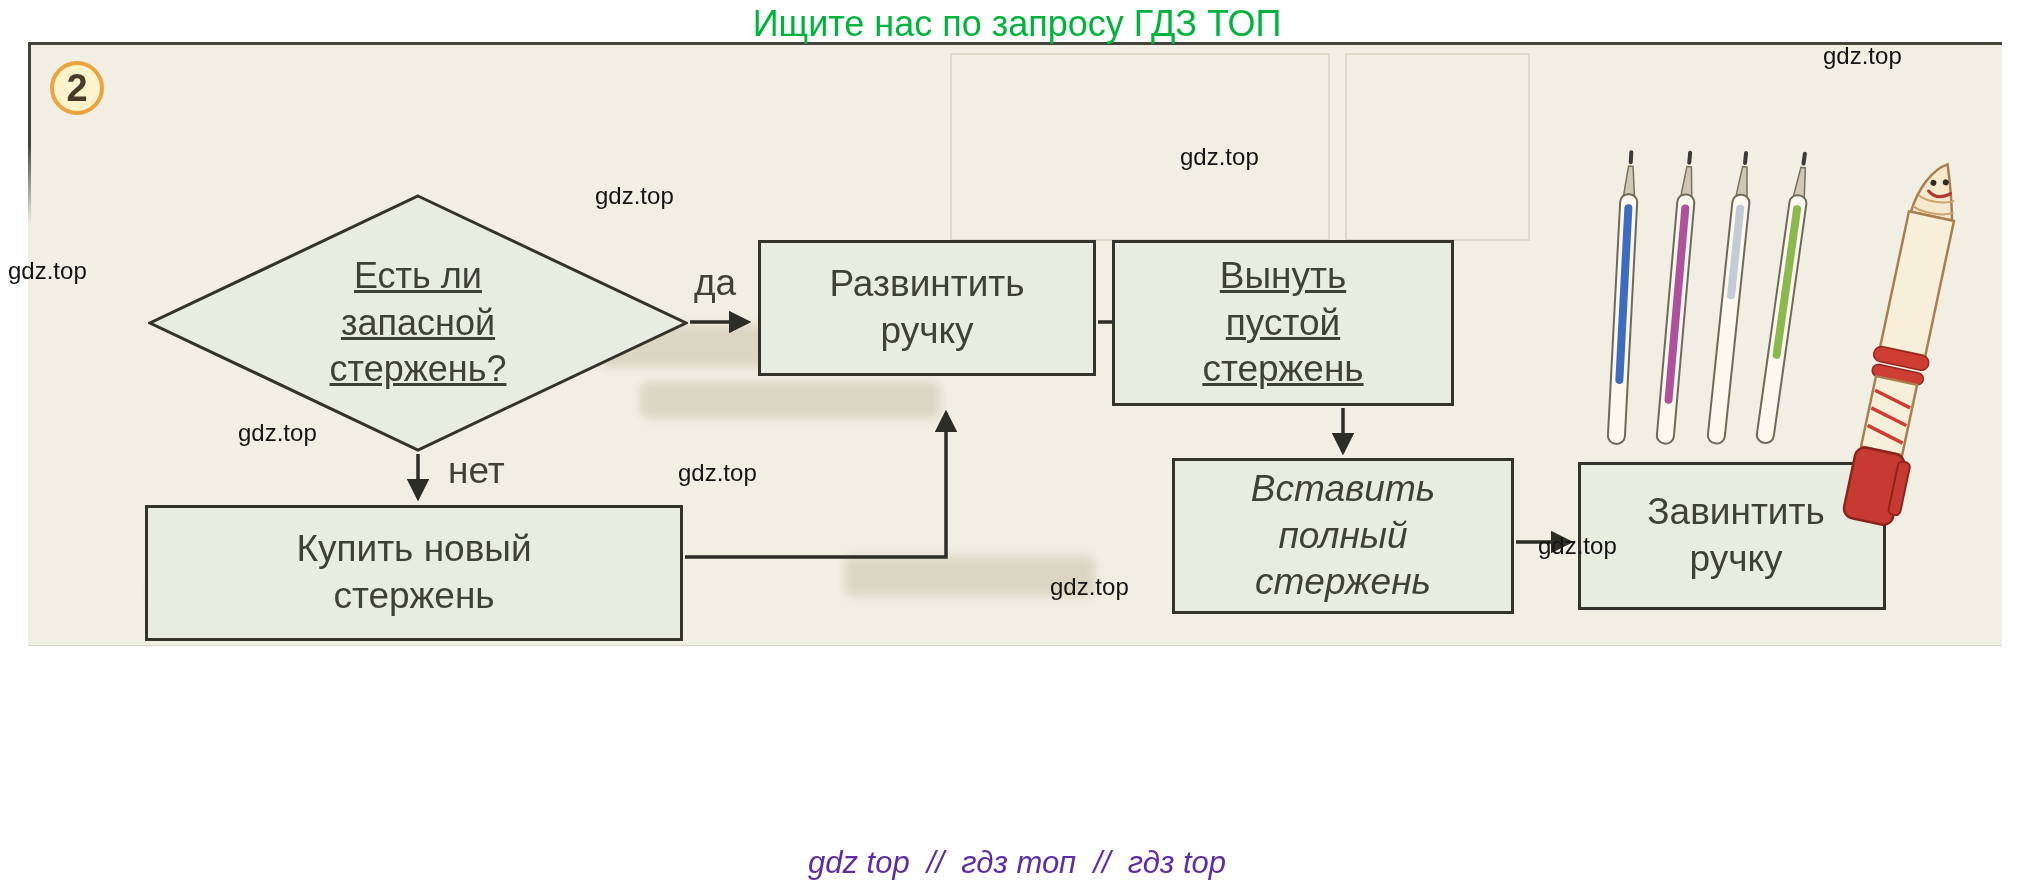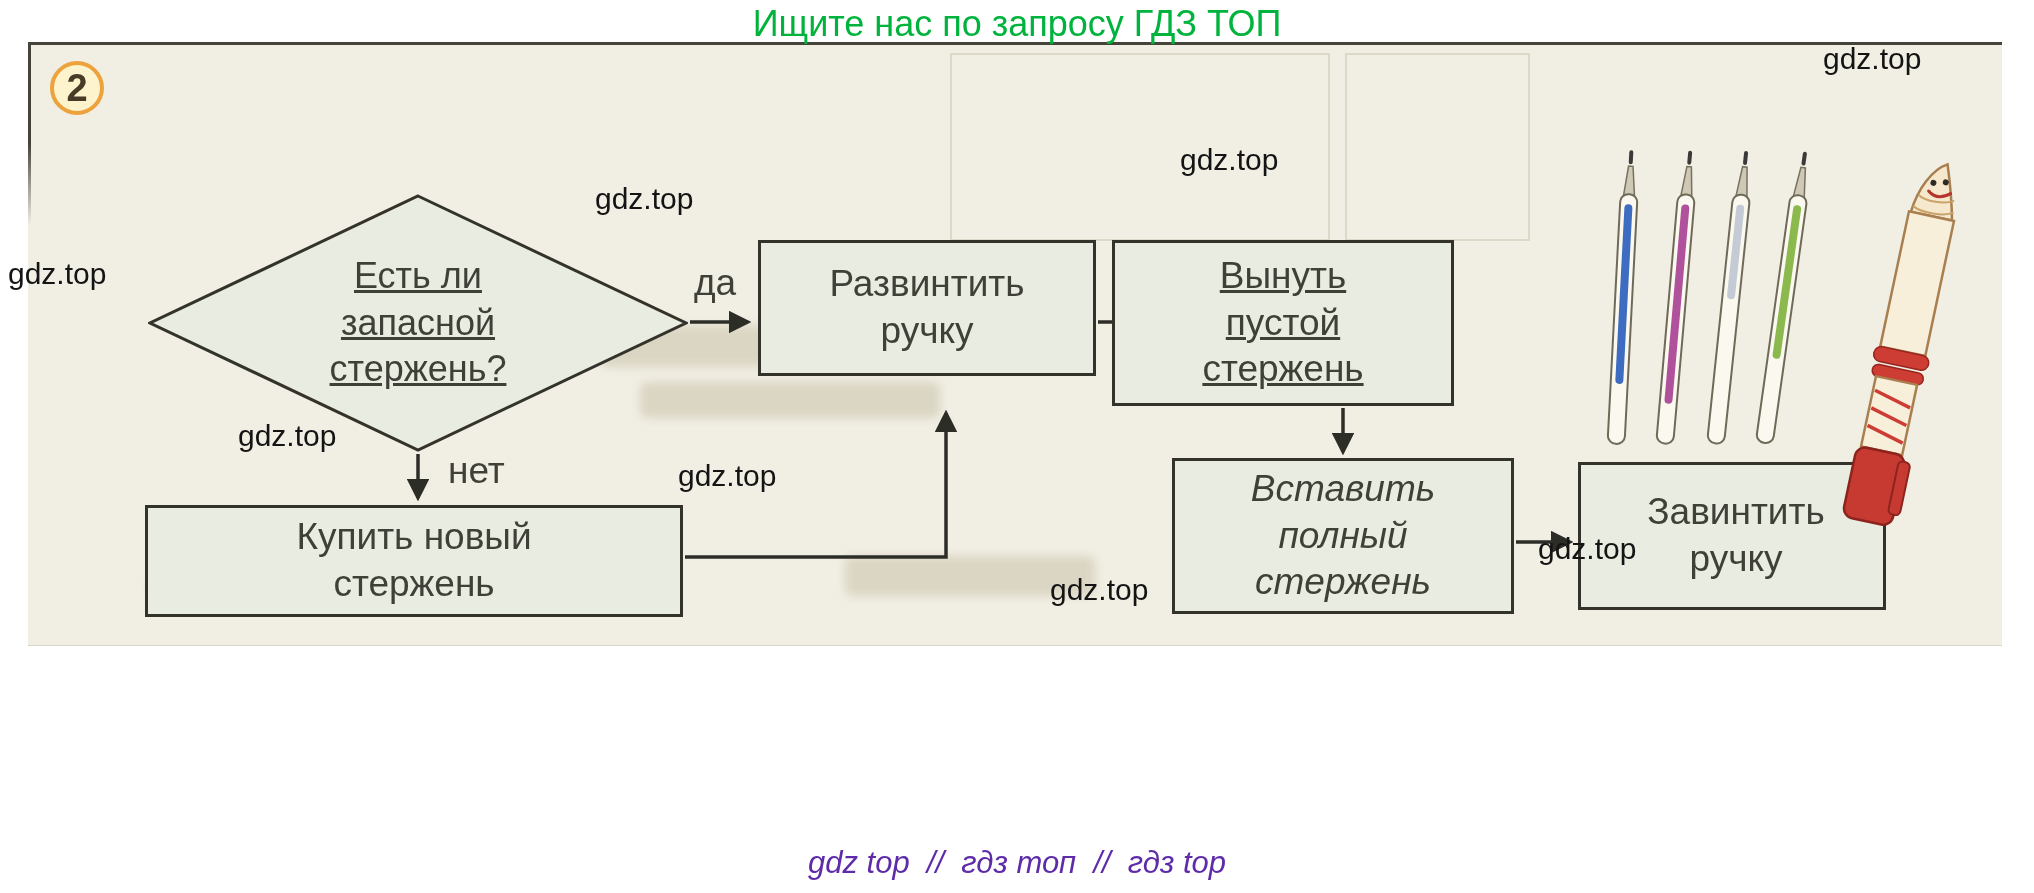--- a/index.html
+++ b/index.html
@@ -67,30 +67,30 @@
     position:absolute; z-index:3;
     display:flex; align-items:center; justify-content:center;
     text-align:center; white-space:pre;
     background:#e9ece0; border:3px solid #33332c;
     color:#3f4139; font-size:37px; line-height:1.26;
   }
   .box-unscrew { left:758px;  top:240px; width:338px; height:136px; }
   .box-remove  { left:1112px; top:240px; width:342px; height:166px;text-decoration:underline; }
   .box-insert  { left:1172px; top:458px; width:342px; height:156px;font-style:italic; }
   .box-tighten { left:1578px; top:462px; width:308px; height:148px;padding-left:8px; }
-  .box-buy     { left:145px;  top:505px; width:538px; height:112px; }
+  .box-buy     { left:145px;  top:505px; width:538px; height:136px; }
 
   .branch-label {
     position:absolute; font-size:37px; color:#3f4139; z-index:4;
   }
   .label-yes { left:694px; top:262px; }
   .label-no  { left:448px; top:450px; }
 
   .wm {
-    position:absolute; font-size:30px; color:#141414; z-index:6;
+    position:absolute; font-size:24px; color:#141414; z-index:6;
   }
   .wm1 { left:1823px; top:42px; }
   .wm2 { left:1180px; top:143px; }
   .wm3 { left:595px;  top:182px; }
   .wm4 { left:8px;    top:257px; }
   .wm5 { left:238px;  top:419px; }
   .wm6 { left:678px;  top:459px; }
   .wm7 { left:1050px; top:573px; }
   .wm8 { left:1538px; top:532px; }
 

